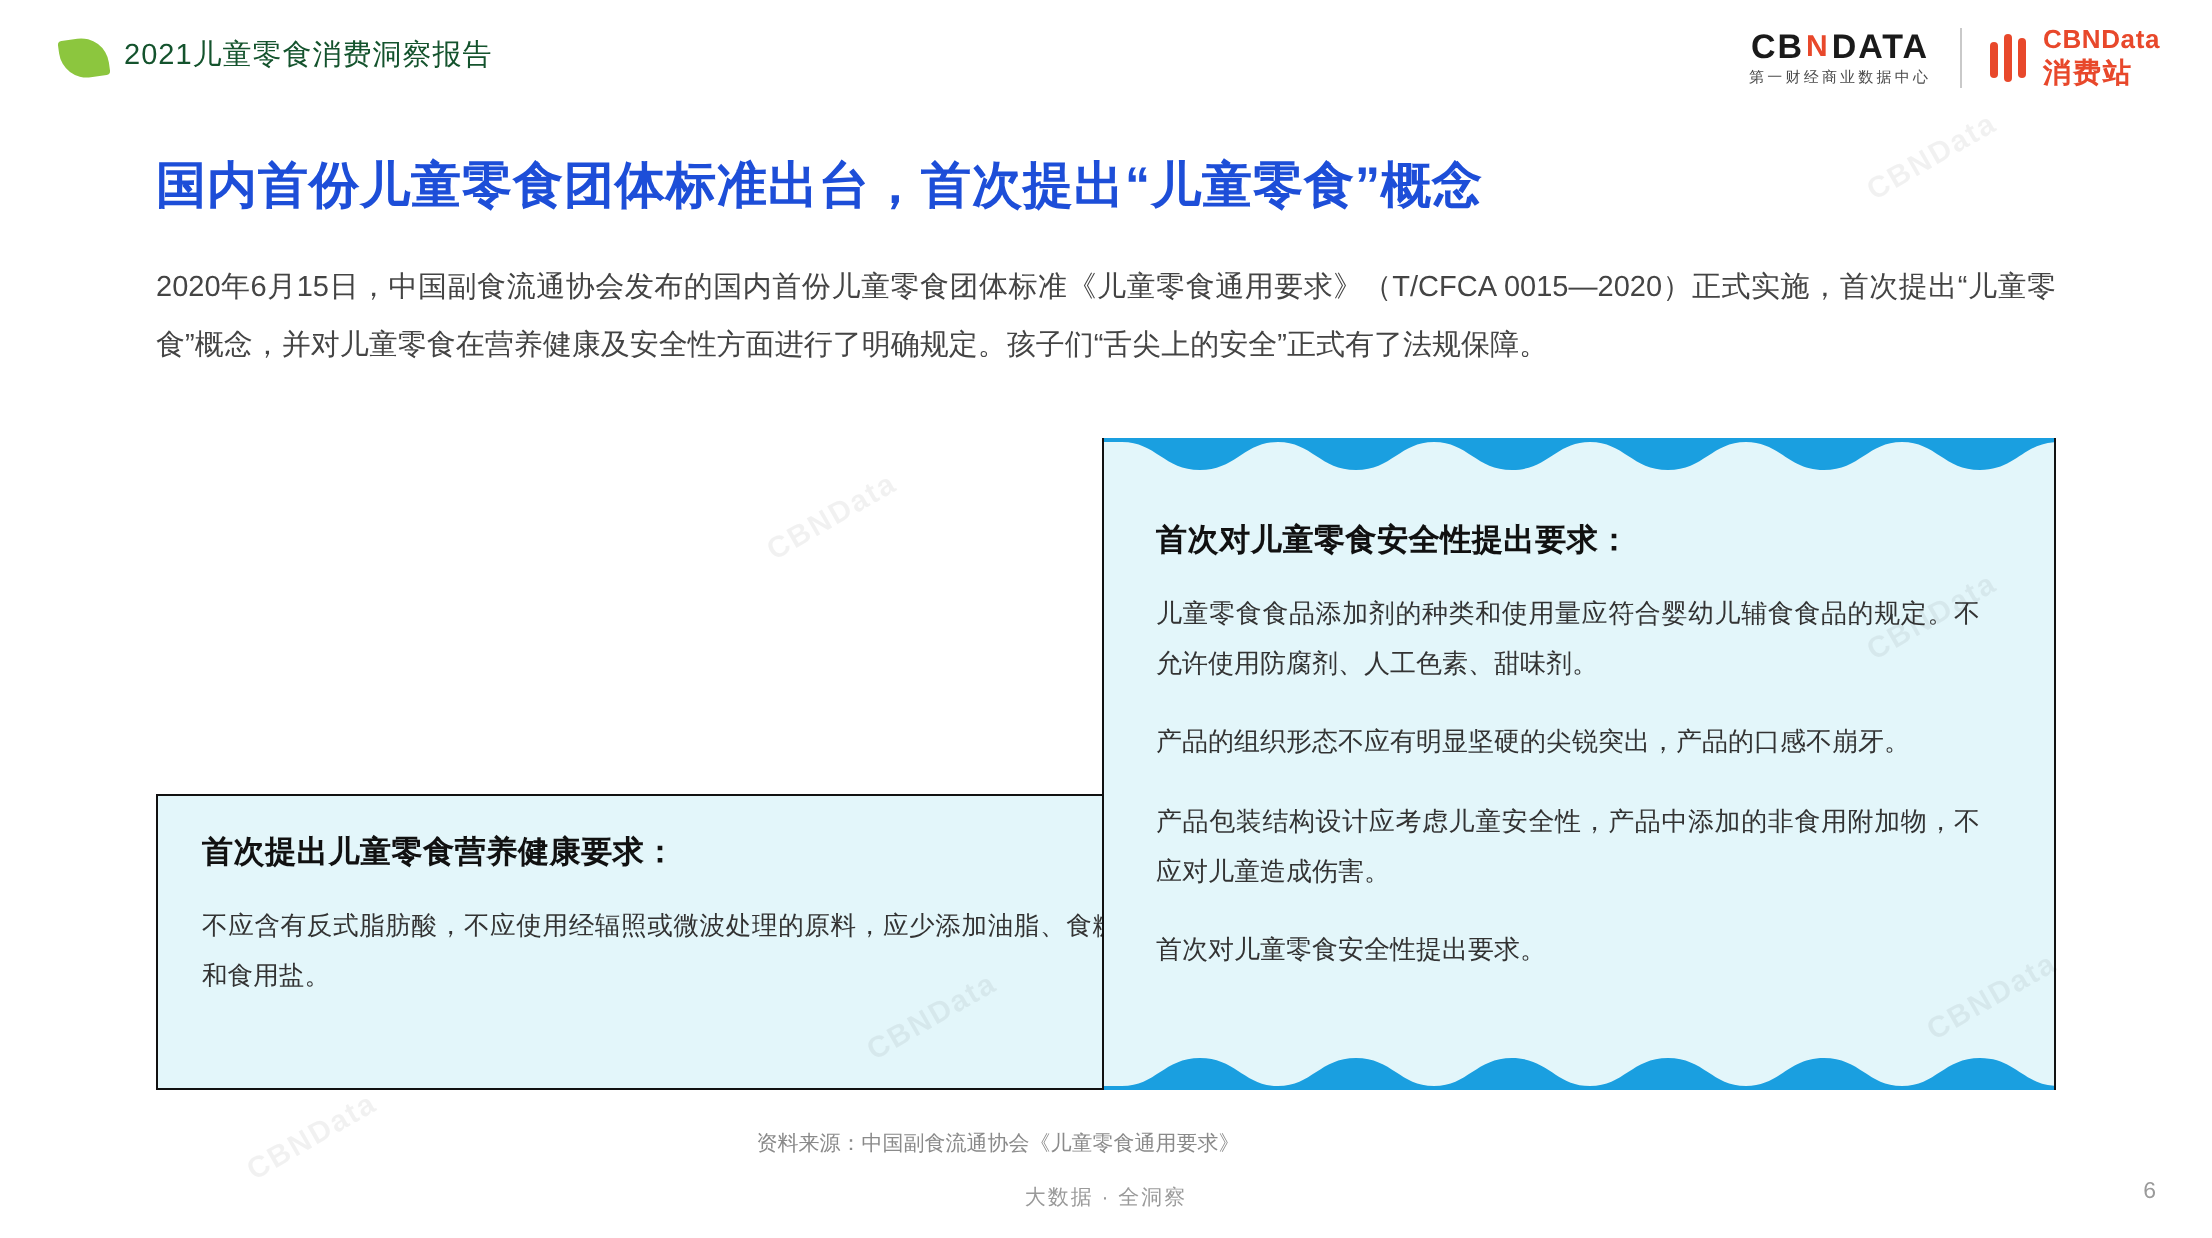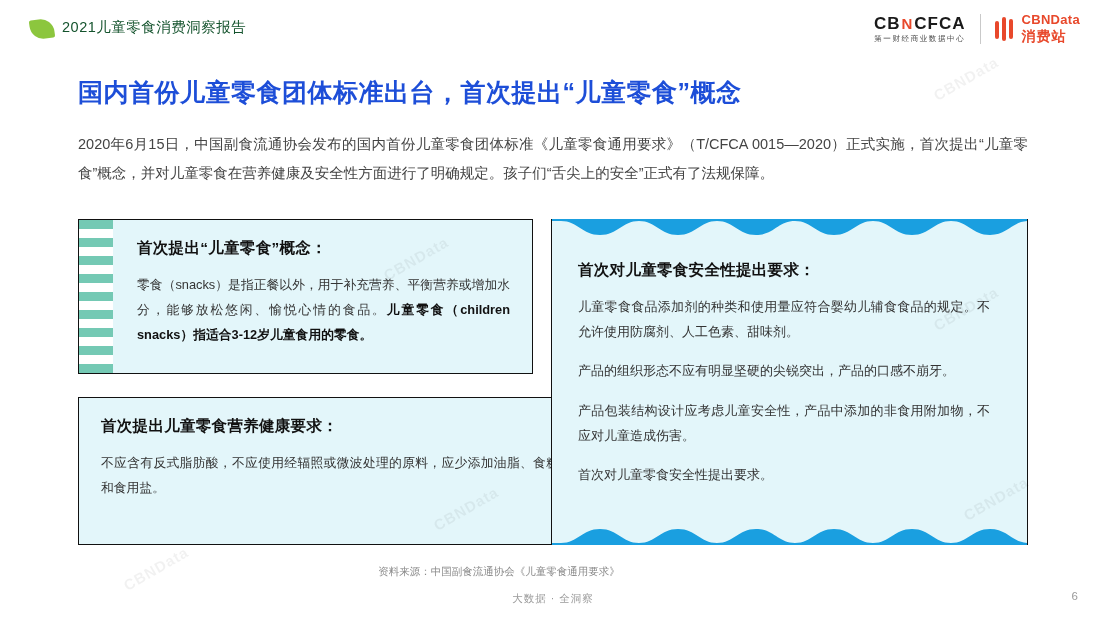--- a/index.html
+++ b/index.html
@@ -284,21 +284,21 @@
     <div class="header-leaf">
       <div class="leaf-shape"></div>
     </div>
     <div class="header-title">2021儿童零食消费洞察报告</div>
 
     <div class="header-right">
       <div class="cbn-logo">
         <div class="cbn-logo-main">
           <span>CB</span>
             <span class="x">N</span>
-            <span>CFCA</span>
+            <span>DATA</span>
         </div>
         <div class="cbn-logo-sub">第一财经商业数据中心</div>
       </div>
       <div class="logo-divider"></div>
       <div class="cbn-logo2">
         <div class="cbn-logo2-mark">
           <span></span>
             <span></span>
             <span></span>
         </div>
@@ -307,29 +307,20 @@
           <div class="l2">消费站</div>
         </div>
       </div>
     </div>
   </div>
 
   <div class="slide-title">国内首份儿童零食团体标准出台，首次提出“儿童零食”概念</div>
 
   <div class="lead-paragraph">2020年6月15日，中国副食流通协会发布的国内首份儿童零食团体标准《儿童零食通用要求》（T/CFCA 0015—2020）正式实施，首次提出“儿童零食”概念，并对儿童零食在营养健康及安全性方面进行了明确规定。孩子们“舌尖上的安全”正式有了法规保障。</div>
 
-  <div class="card card-blue-left">
-    <div class="stripes left stripe-green"></div>
-    <div class="card-inner card-left-inner">
-      <div class="card-heading">首次提出“儿童零食”概念：</div>
-      <div class="card-body">
-        <span>零食（snacks）是指正餐以外，用于补充营养、平衡营养或增加水分，能够放松悠闲、愉悦心情的食品。</span><b>儿童零食（children snacks）指适合3-12岁儿童食用的零食。</b>
-      </div>
-    </div>
-  </div>
 
   <div class="card card-blue-left2">
     <div class="stripes right stripe-pink"></div>
     <div class="card-inner card-left2-inner">
       <div class="card-heading">首次提出儿童零食营养健康要求：</div>
       <div class="card-body">不应含有反式脂肪酸，不应使用经辐照或微波处理的原料，应少添加油脂、食糖和食用盐。</div>
     </div>
   </div>
 
   <div class="card card-blue-right">

